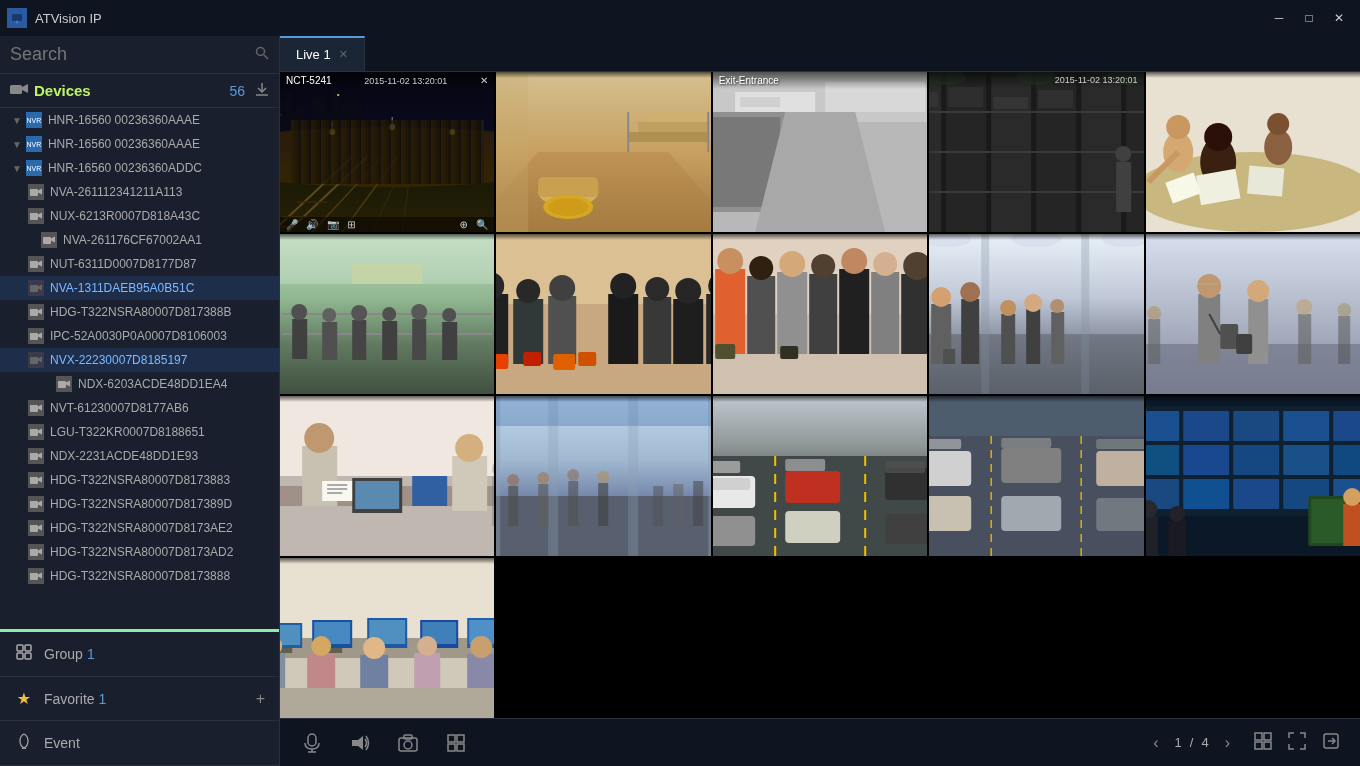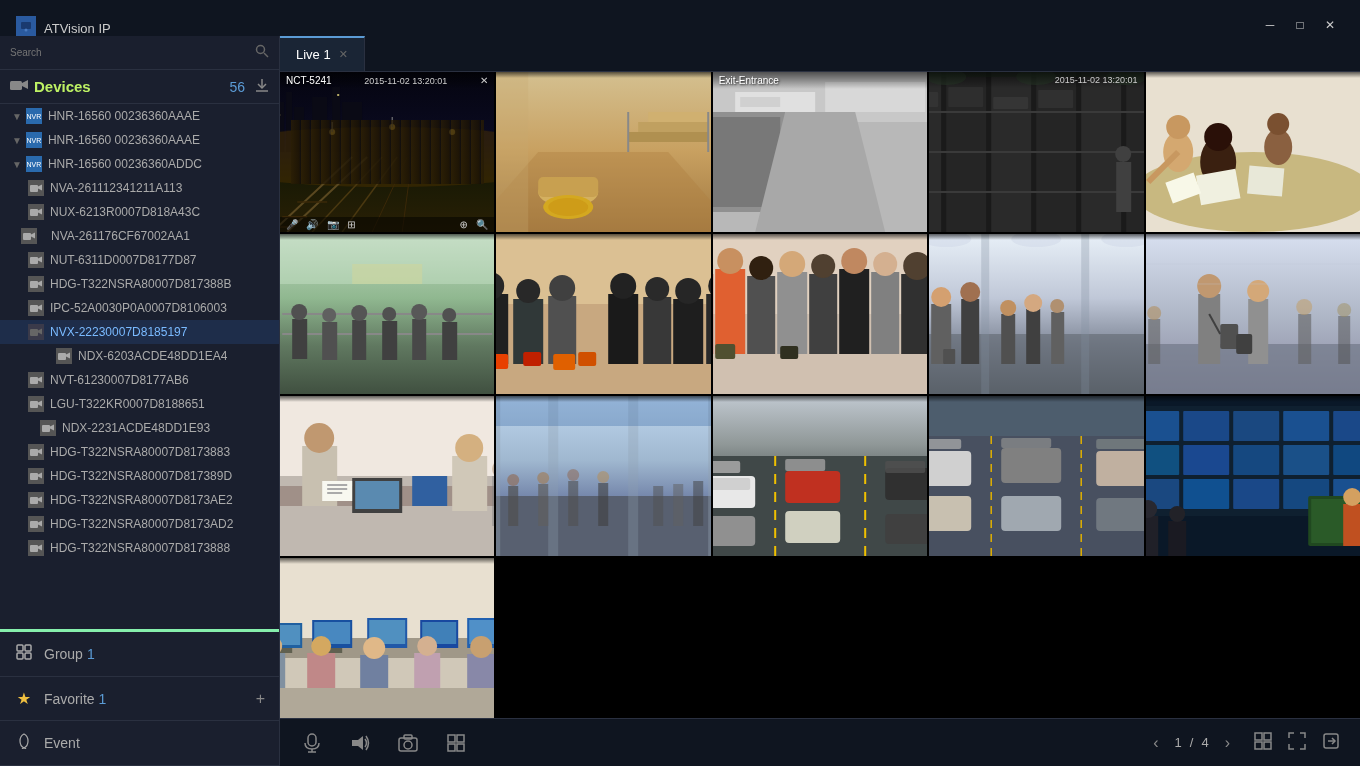--- a/index.html
+++ b/index.html
@@ -12,22 +12,22 @@
       overflow: hidden;
       display: flex;
       flex-direction: column;
     }
 
     
     #titlebar {
       height: 36px;
       background: #0f1520;
       display: flex;
-      align-items: flex-end;
-      padding: 0 16px;
+      align-items: center;
+      padding: 0 7px;
       flex-shrink: 0;
     }
     #titlebar .app-icon {
       width: 20px;
       height: 20px;
       background: #2a5a9f;
       margin-right: 8px;
       display: flex;
       align-items: center;
       justify-content: center;
@@ -79,21 +79,21 @@
       display: flex;
       align-items: center;
       padding: 8px 10px;
       border-bottom: 1px solid #2a3040;
     }
     #search-bar input {
       flex: 1;
       background: transparent;
       border: none;
       color: #14b8a6;
-      font-size: 10px;
+      font-size: 18px;
       outline: none;
     }
     #search-bar .search-icon {
       color: #666;
       font-size: 14px;
       cursor: pointer;
     }
 
     
     #devices-header {
@@ -448,63 +448,72 @@
       </div>
       <div class="device-group-item" style="padding-left:28px;">
         <span class="device-icon cam">
           <svg width="12" height="10" viewBox="0 0 12 10" fill="#aaa">
               <rect x="0" y="2" width="8" height="7" rx="1"></rect>
               <polygon points="8,3.5 12,1.5 12,7.5 8,5.5"></polygon>
             </svg>
         </span>
         <span class="device-name">NUX-6213R0007D818A43C</span>
       </div>
-      <div class="device-group-item" style="padding-left:21px;gap:8px;">
+      <div class="device-group-item" style="padding-left:41px;">
         <span class="device-icon cam">
           <svg width="12" height="10" viewBox="0 0 12 10" fill="#aaa">
               <rect x="0" y="2" width="8" height="7" rx="1"></rect>
               <polygon points="8,3.5 12,1.5 12,7.5 8,5.5"></polygon>
             </svg>
         </span>
         <span class="device-name">NVA-261176CF67002AA1</span>
       </div>
       <div class="device-group-item" style="padding-left:28px;">
         <span class="device-icon cam">
           <svg width="12" height="10" viewBox="0 0 12 10" fill="#aaa">
               <rect x="0" y="2" width="8" height="7" rx="1"></rect>
               <polygon points="8,3.5 12,1.5 12,7.5 8,5.5"></polygon>
             </svg>
         </span>
         <span class="device-name">NUT-6311D0007D8177D87</span>
-      </div>
-      <div class="device-group-item" style="padding-left:28px;">
-        <span class="device-icon cam">
-          <svg width="12" height="10" viewBox="0 0 12 10" fill="#aaa">
-              <rect x="0" y="2" width="8" height="7" rx="1"></rect>
-              <polygon points="8,3.5 12,1.5 12,7.5 8,5.5"></polygon>
-            </svg>
-        </span>
-        <span class="device-name">HDG-T322NSRA80007D817388B</span>
-      </div>
-      <div class="device-group-item" style="padding-left:28px;">
-        <span class="device-icon cam">
-          <svg width="12" height="10" viewBox="0 0 12 10" fill="#aaa">
-              <rect x="0" y="2" width="8" height="7" rx="1"></rect>
-              <polygon points="8,3.5 12,1.5 12,7.5 8,5.5"></polygon>
-            </svg>
-        </span>
-        <span class="device-name">IPC-52A0030P0A0007D8106003</span>
       </div>
       <div class="device-group-item highlighted" style="padding-left:28px;">
         <span class="device-icon cam-gray">
           <svg width="12" height="10" viewBox="0 0 12 10" fill="#666">
               <rect x="0" y="2" width="8" height="7" rx="1"></rect>
               <polygon points="8,3.5 12,1.5 12,7.5 8,5.5"></polygon>
             </svg>
         </span>
+        <span class="device-name" style="color:#7abaff;">NVA-1311DAEB95A0B51C</span>
+      </div>
+      <div class="device-group-item" style="padding-left:28px;">
+        <span class="device-icon cam">
+          <svg width="12" height="10" viewBox="0 0 12 10" fill="#aaa">
+              <rect x="0" y="2" width="8" height="7" rx="1"></rect>
+              <polygon points="8,3.5 12,1.5 12,7.5 8,5.5"></polygon>
+            </svg>
+        </span>
+        <span class="device-name">HDG-T322NSRA80007D817388B</span>
+      </div>
+      <div class="device-group-item" style="padding-left:28px;">
+        <span class="device-icon cam">
+          <svg width="12" height="10" viewBox="0 0 12 10" fill="#aaa">
+              <rect x="0" y="2" width="8" height="7" rx="1"></rect>
+              <polygon points="8,3.5 12,1.5 12,7.5 8,5.5"></polygon>
+            </svg>
+        </span>
+        <span class="device-name">IPC-52A0030P0A0007D8106003</span>
+      </div>
+      <div class="device-group-item highlighted" style="padding-left:28px;">
+        <span class="device-icon cam-gray">
+          <svg width="12" height="10" viewBox="0 0 12 10" fill="#666">
+              <rect x="0" y="2" width="8" height="7" rx="1"></rect>
+              <polygon points="8,3.5 12,1.5 12,7.5 8,5.5"></polygon>
+            </svg>
+        </span>
         <span class="device-name" style="color:#7abaff;">NVX-22230007D8185197</span>
       </div>
       <div class="device-group-item" style="padding-left:28px;margin-left:28px;">
         <span class="device-icon cam">
           <svg width="12" height="10" viewBox="0 0 12 10" fill="#aaa">
               <rect x="0" y="2" width="8" height="7" rx="1"></rect>
               <polygon points="8,3.5 12,1.5 12,7.5 8,5.5"></polygon>
             </svg>
         </span>
         <span class="device-name">NDX-6203ACDE48DD1EA4</span>
@@ -520,21 +529,21 @@
       </div>
       <div class="device-group-item" style="padding-left:28px;">
         <span class="device-icon cam">
           <svg width="12" height="10" viewBox="0 0 12 10" fill="#aaa">
               <rect x="0" y="2" width="8" height="7" rx="1"></rect>
               <polygon points="8,3.5 12,1.5 12,7.5 8,5.5"></polygon>
             </svg>
         </span>
         <span class="device-name">LGU-T322KR0007D8188651</span>
       </div>
-      <div class="device-group-item" style="padding-left:40px;">
+      <div class="device-group-item" style="padding-left:28px;">
         <span class="device-icon cam">
           <svg width="12" height="10" viewBox="0 0 12 10" fill="#aaa">
               <rect x="0" y="2" width="8" height="7" rx="1"></rect>
               <polygon points="8,3.5 12,1.5 12,7.5 8,5.5"></polygon>
             </svg>
         </span>
         <span class="device-name">NDX-2231ACDE48DD1E93</span>
       </div>
       <div class="device-group-item" style="padding-left:28px;">
         <span class="device-icon cam">

